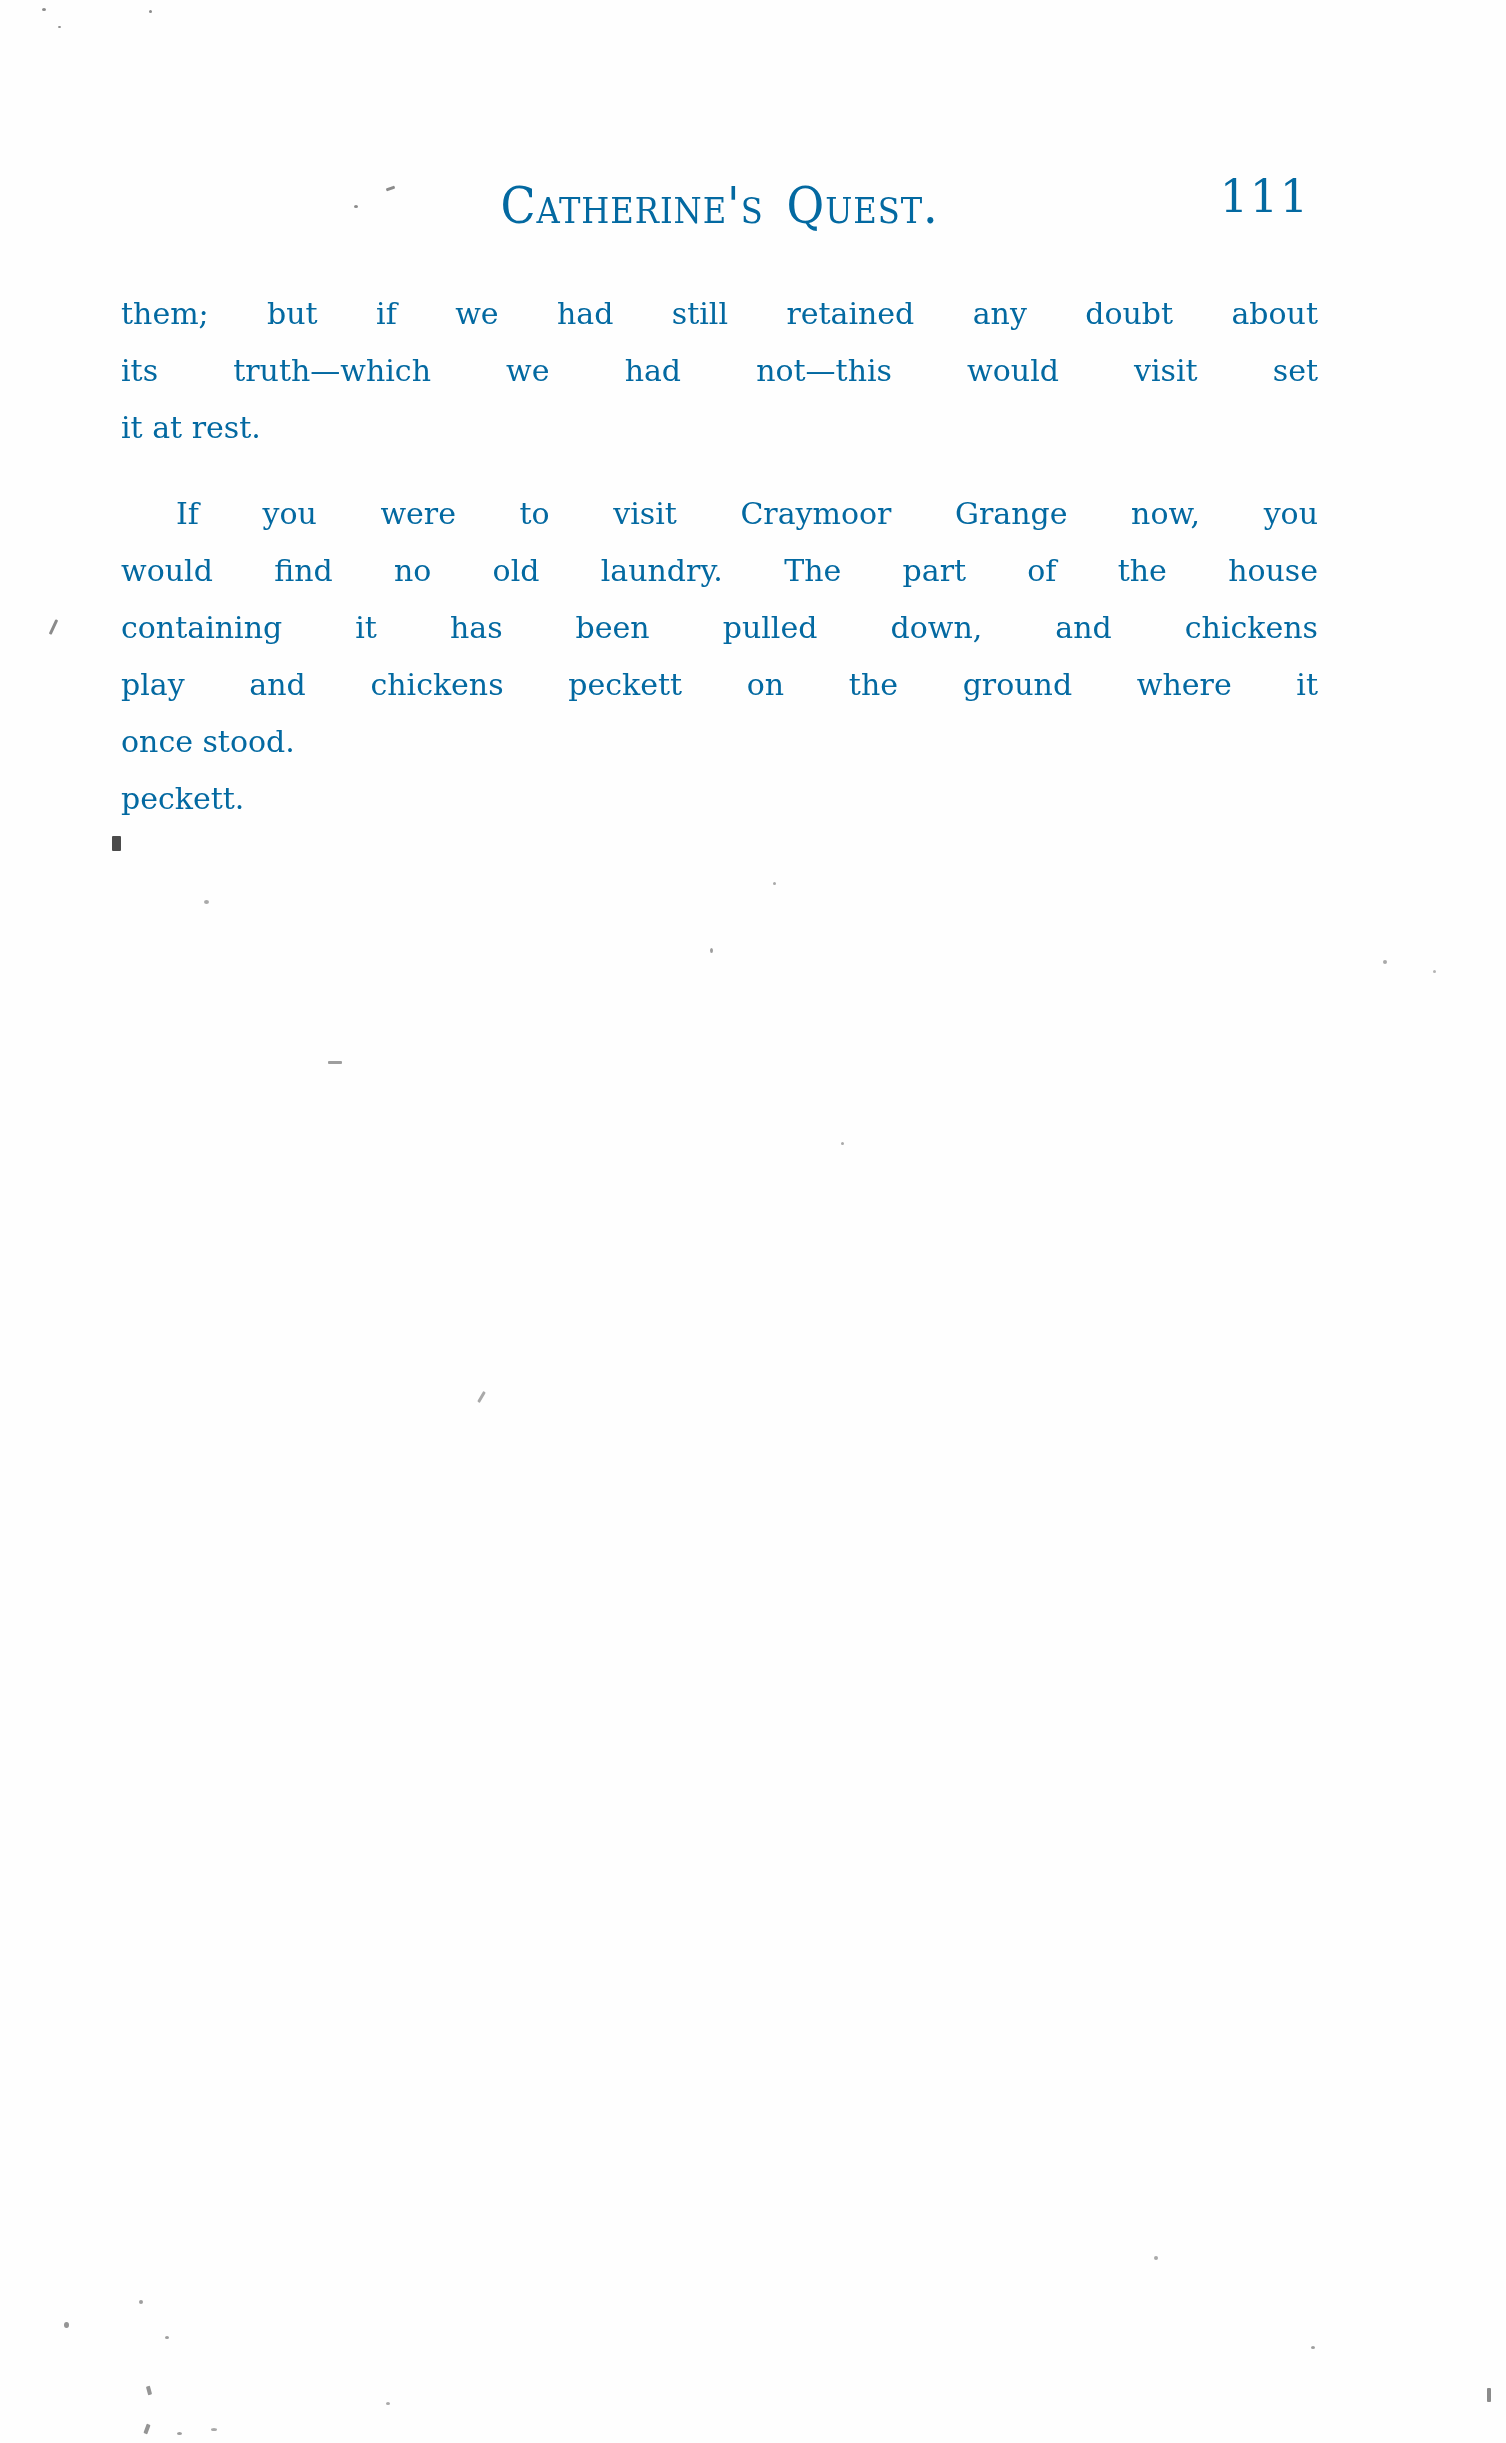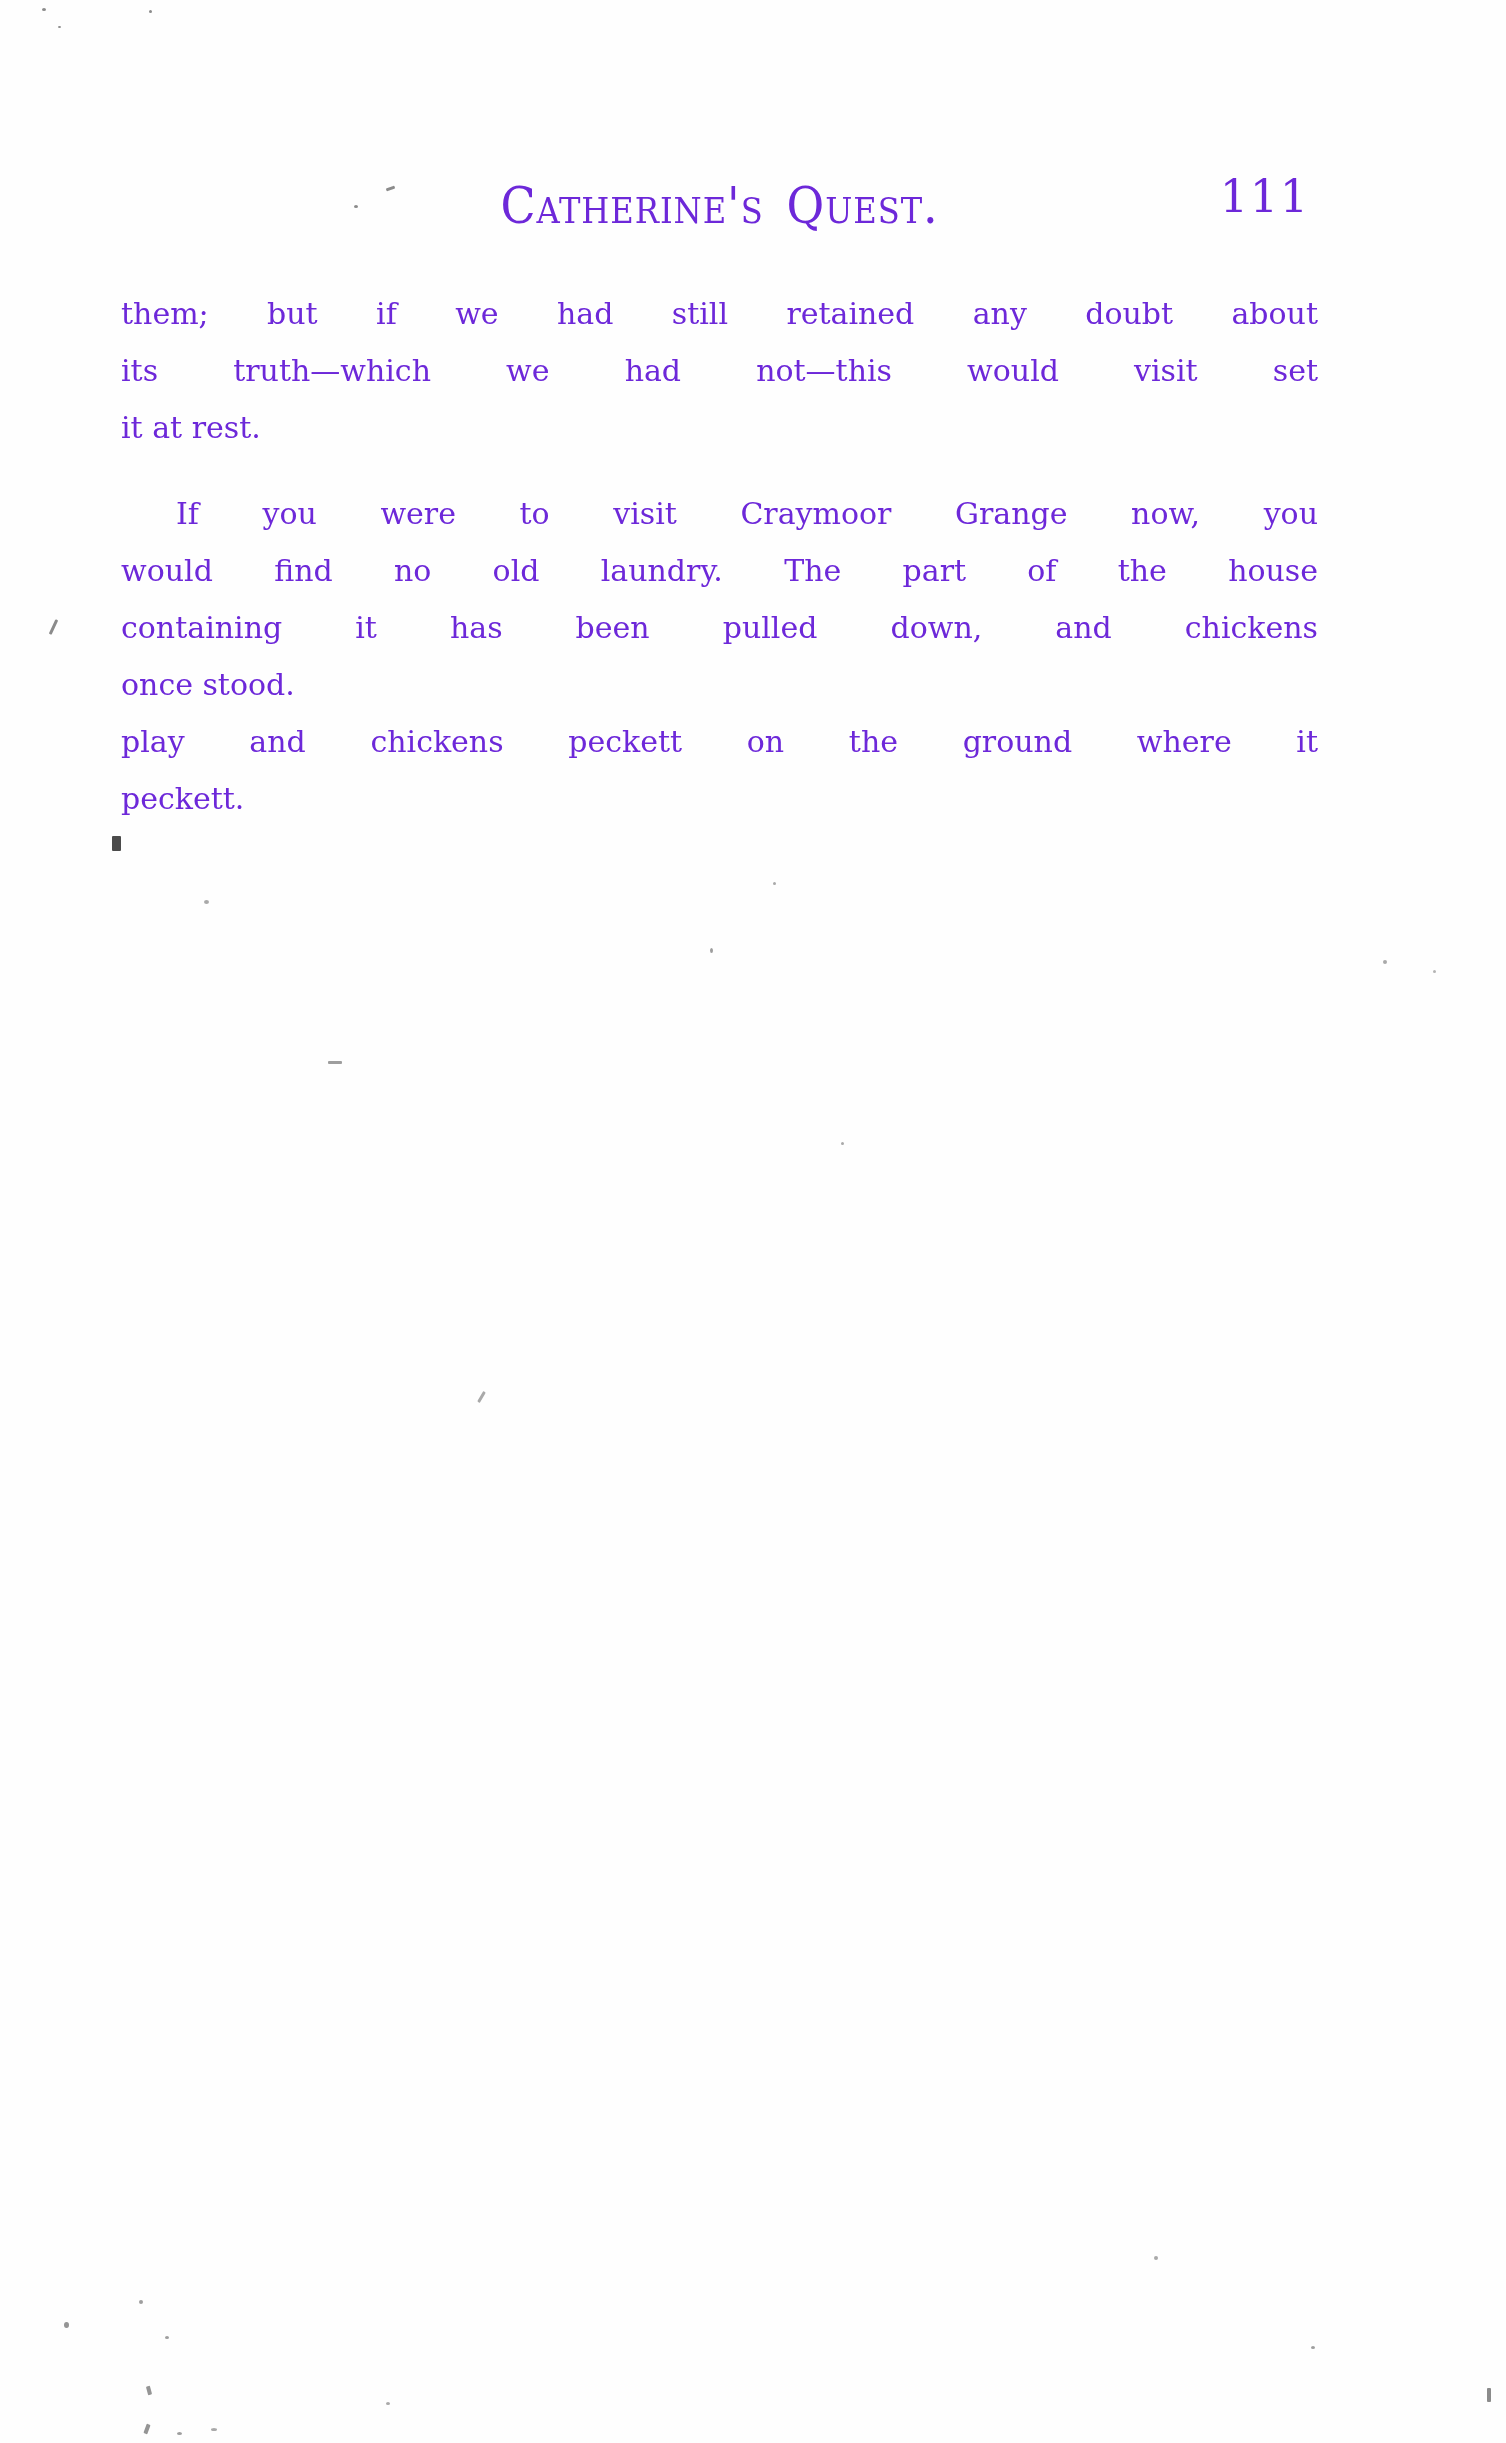--- a/index.html
+++ b/index.html
@@ -7,21 +7,21 @@
     padding: 0;
     background: #ffffff;
   }
   .page {
     position: relative;
     width: 1506px;
     height: 2444px;
     background: #fefefe;
     overflow: hidden;
     font-family: "DejaVu Serif", "Liberation Serif", serif;
-    color: #6d28d9;
+    color: #0369a1;
   }
 
   
   .header {
     position: absolute;
     top: 177px;
     left: 121px;
     width: 1197px;
     height: 62px;
   }
@@ -89,22 +89,22 @@
     <div class="page-number">111</div>
   </div>
 
   <div class="body-text">
     <div class="line">them; but if we had still retained any doubt about</div>
     <div class="line">its truth—which we had not—this would visit set</div>
     <div class="line end">it at rest.</div>
     <div class="line indent">If you were to visit Craymoor Grange now, you</div>
     <div class="line">would find no old laundry.  The part of the house</div>
     <div class="line">containing it has been pulled down, and chickens</div>
+    <div class="line">play and chickens peckett on the ground where it</div>
     <div class="line end">once stood.</div>
-    <div class="line">play and chickens peckett on the ground where it</div>
     <div class="line end">peckett.</div>
   </div>
 
   <div class="speckle" style="left:42px;  top:8px;    width:4px; height:3px;"></div>
   <div class="speckle" style="left:149px; top:10px;   width:3px; height:3px;"></div>
   <div class="speckle" style="left:58px;  top:26px;   width:3px; height:2px;"></div>
   <div class="speckle streak" style="left:386px; top:187px;  width:9px; height:3px; transform:rotate(-20deg);"></div>
   <div class="speckle" style="left:354px; top:205px;  width:4px; height:3px;"></div>
   <div class="speckle streak" style="left:52px;  top:619px;  width:3px; height:16px; transform:rotate(25deg);"></div>
   <div class="speckle streak" style="left:112px; top:836px;  width:9px; height:15px; opacity:0.85;"></div>

